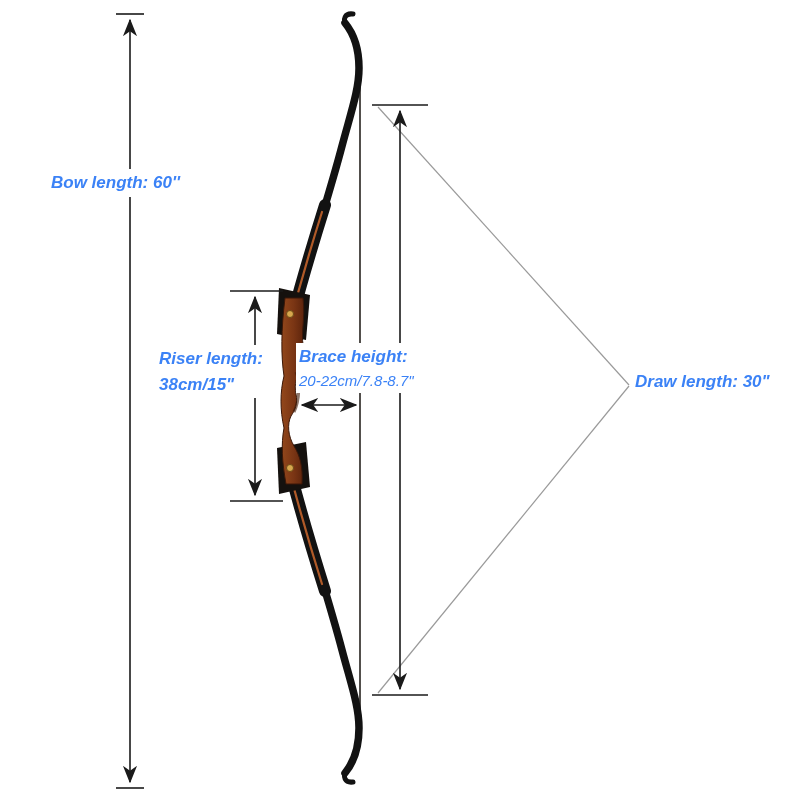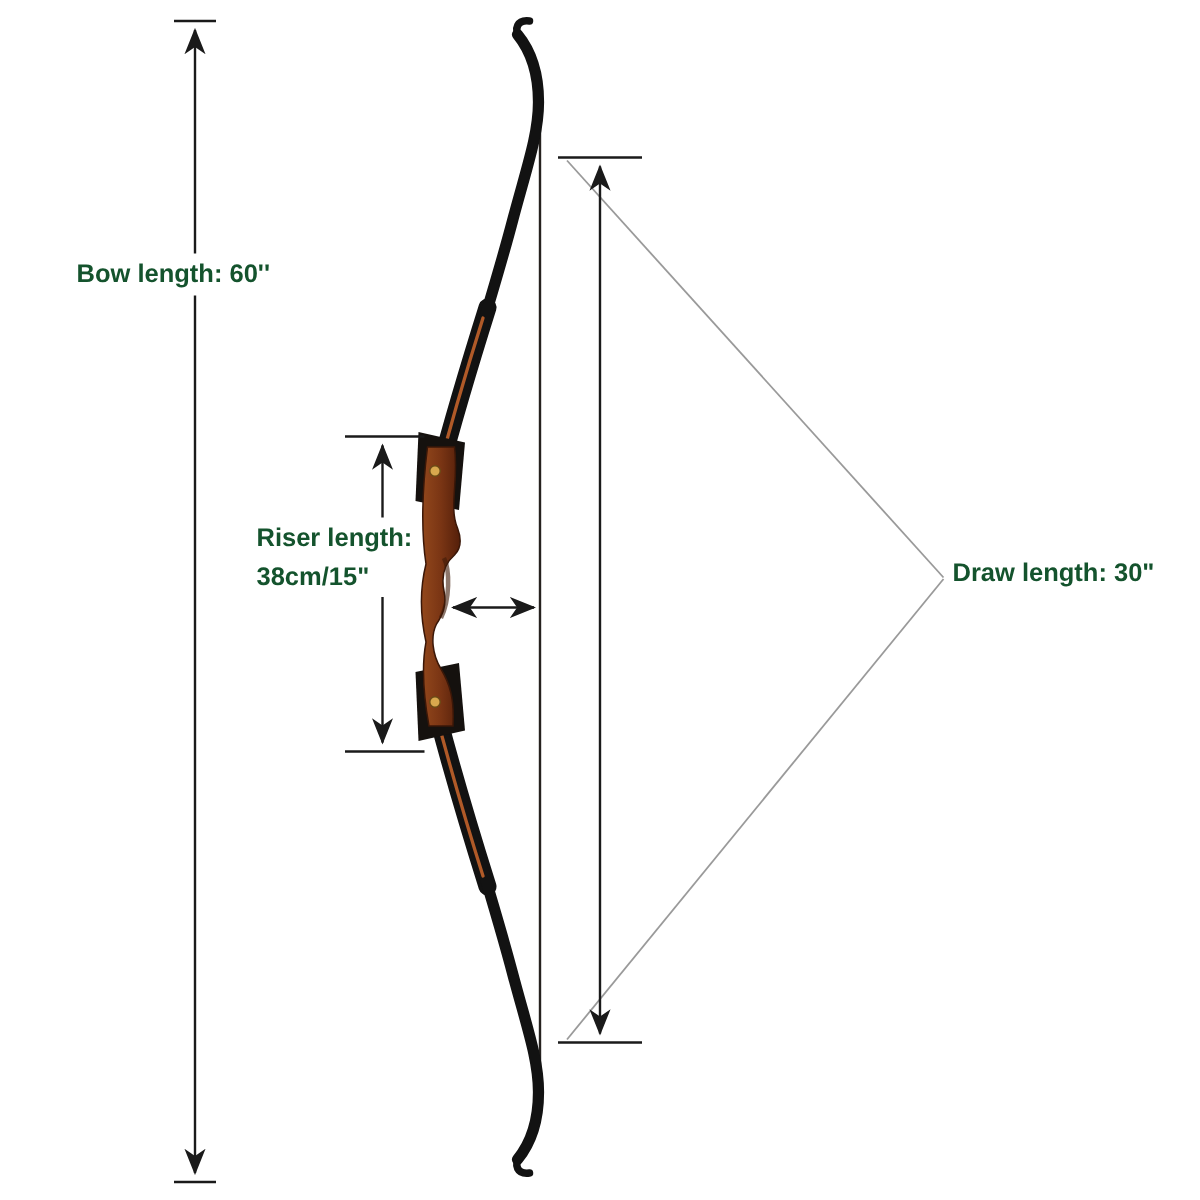--- a/index.html
+++ b/index.html
@@ -9,24 +9,25 @@
     background:#ffffff;
     font-family:"Liberation Sans", sans-serif;
     overflow:hidden;
   }
   .stage svg{position:absolute;left:0;top:0;}
   .label{
     position:absolute;
     font-weight:700;
     font-size:17px;
     line-height:1.5;
-    color:#14532d;
+    color:#3b82f6;
     background:#ffffff;
     padding:1px 3px;
     white-space:nowrap;
+    font-style:italic;
   }
   .label .sub{
     font-weight:400;
     font-size:15px;
   }
 </style>
 </head>
 <body>
 
 <div class="stage">
@@ -101,21 +102,25 @@
     </g>
 
     <g stroke="#1a1a1a" stroke-width="1.6">
       <line x1="302" y1="405" x2="356" y2="405" marker-start="url(#arr)" marker-end="url(#arr)"></line>
     </g>
   </svg>
 
   <div class="label" style="left:48px;top:169px">Bow length: 60''</div>
 
 
-  <div class="label" style="left:168px;top:345px">
+  <div class="label" style="left:156px;top:345px">
     <div>Riser length:</div>
     <div>38cm/15"</div>
   </div>
 
+  <div class="label" style="left:296px;top:343px">
+    <div>Brace height:</div>
+    <div class="sub">20-22cm/7.8-8.7"</div>
+  </div>
 
   <div class="label" style="left:632px;top:368px">Draw length: 30"</div>
 
 </div>
 
 </body></html>

